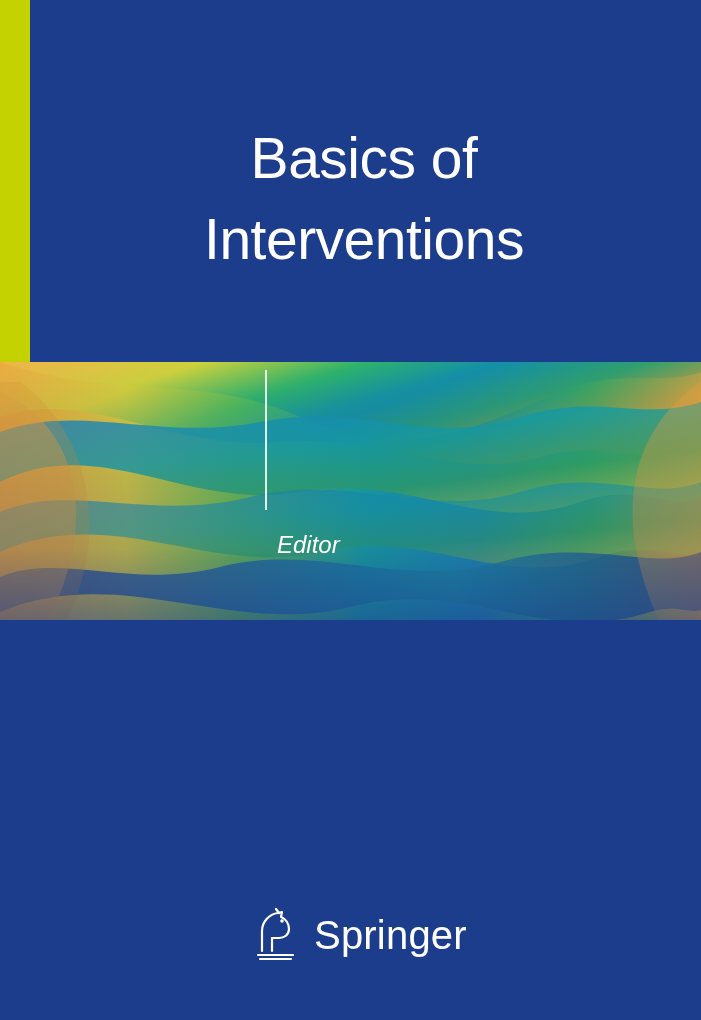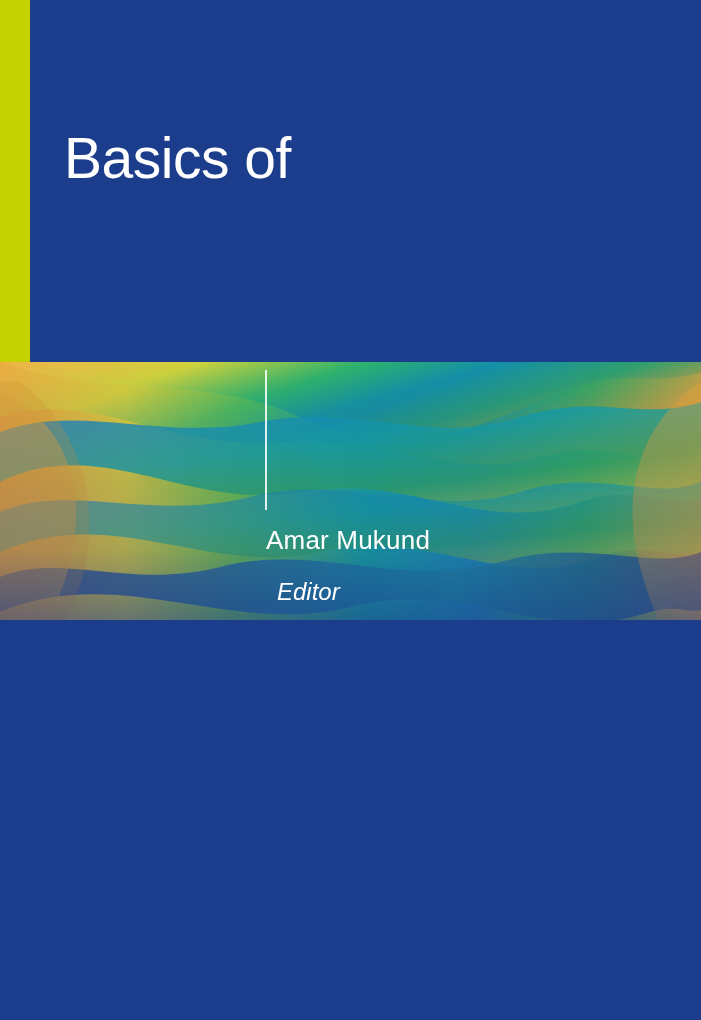--- a/index.html
+++ b/index.html
@@ -65,20 +65,21 @@
     top: 118px;
     width: 600px;
   }
   .title-line {
     color: #ffffff;
     font-size: 57px;
     line-height: 1.42;
     letter-spacing: -0.5px;
     font-weight: 400;
     white-space: nowrap;
+    text-align: center;
   }
   .author-block {
     position: absolute;
     left: 266px;
     top: 525px;
     width: 420px;
   }
   .author {
     color: #ffffff;
     font-size: 26px;
@@ -180,21 +181,37 @@
       <rect x="0" y="0" width="701" height="340" fill="url(#gfade)"></rect>
     </svg>
   </div>
 
   <div class="lower-blue"></div>
 
   <div class="thin-rule"></div>
 
   <div class="title-block">
     <div class="title-line">Basics of</div>
+    <div class="title-line">Interventions</div>
   </div>
 
   <div class="author-block">
-    <p class="author">Amar Mukund</p>
     <p class="role">Editor</p>
   </div>
 
+  <div class="publisher">
+    <span>
+      <svg class="logo-svg" width="52" height="60" viewBox="0 0 52 60">
+        <g fill="none" stroke="#ffffff" stroke-width="2.2" stroke-linejoin="round" stroke-linecap="round">
+          <path d="M14 46 L14 26 C14 17 21 9 30 8 L34 7 L33 12 C38 14 41 19 41 24"></path>
+          <path d="M41 24 C41 30 36 33 31 33 L24 33"></path>
+          <path d="M24 33 L24 46"></path>
+          <path d="M31 8 L28 4"></path>
+          <path d="M10 50 L45 50"></path>
+          <path d="M12 54 L43 54"></path>
+        </g>
+        <circle cx="34" cy="16" r="1.8" fill="#ffffff"></circle>
+      </svg>
+    </span>
+    <span class="publisher-name">Springer</span>
+  </div>
 
 </div>
 
 </body></html>

